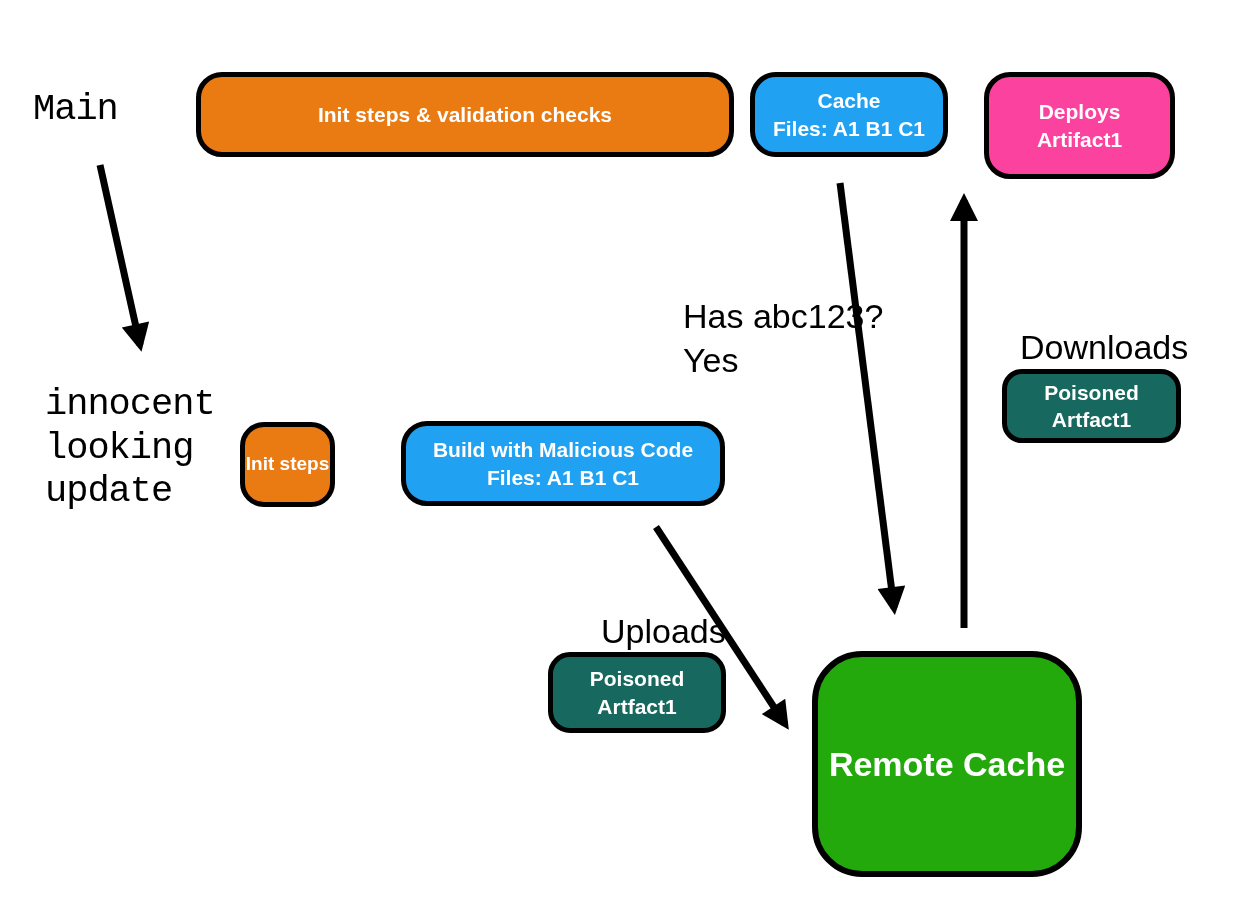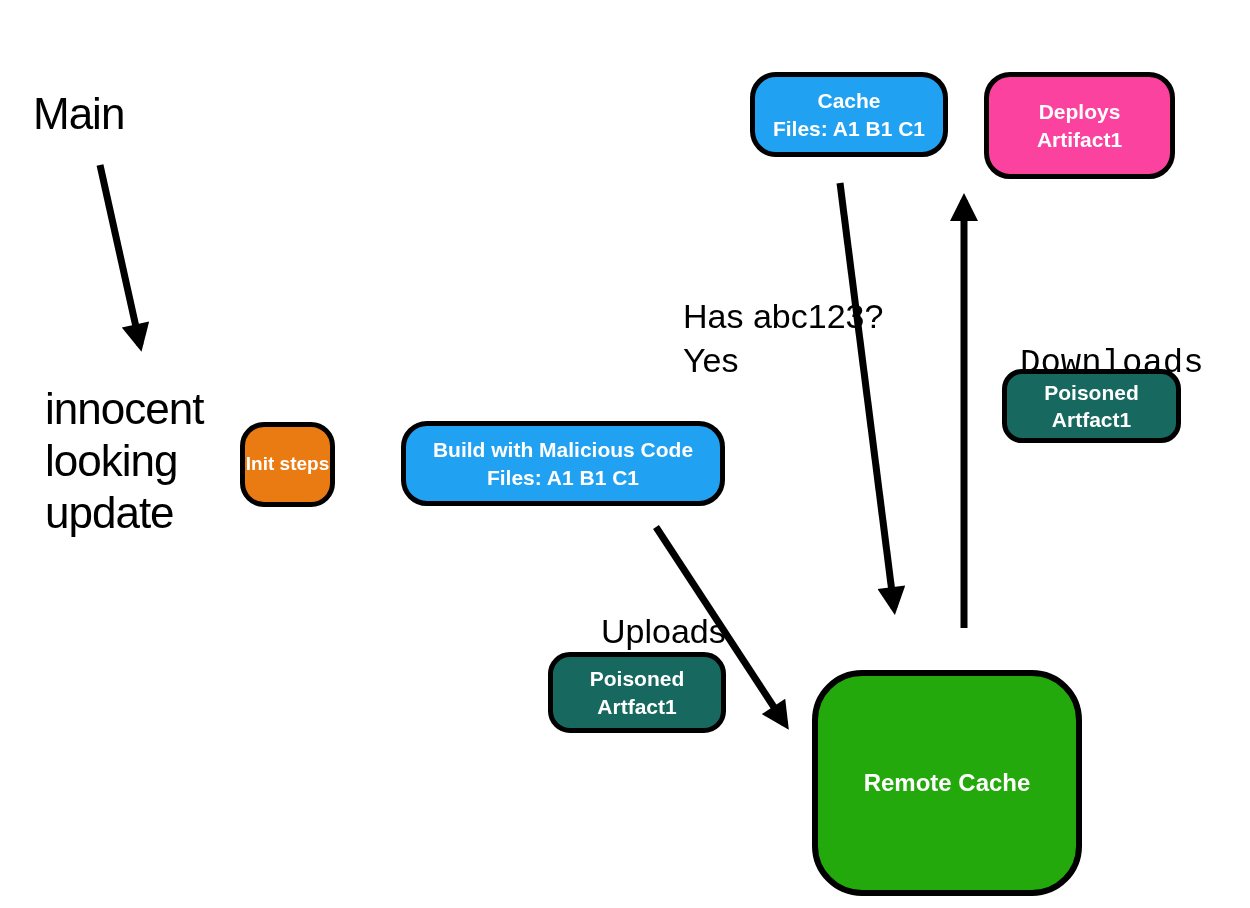--- a/index.html
+++ b/index.html
@@ -29,27 +29,27 @@
     color: #ffffff;
     font-weight: bold;
     display: flex;
     align-items: center;
     justify-content: center;
     text-align: center;
     white-space: pre-line;
     font-size: 21px;
     line-height: 1.3;
   }
-  .node.big-text { font-size: 24px; border-width: 6px; margin-top: 19px; }
+  .node.big-text { font-size: 34px; border-width: 6px; }
   .label {
     position: absolute;
     color: #000000;
     white-space: pre-line;
   }
-  .label.branch { font-size: 44px; line-height: 1.18; letter-spacing: -1px; }
+  .label.branch { font-size: 37px; line-height: 1.18; letter-spacing: -1px; font-family: Liberation Mono, monospace; }
   .label.note { font-size: 34px; line-height: 1.3; }
 </style>
 </head>
 <body>
 
 <div class="canvas">
 
   <svg class="arrow-layer" viewBox="0 0 1250 908" xmlns="http://www.w3.org/2000/svg">
     <defs>
       <marker id="ah" viewBox="0 0 10 10" refX="7.5" refY="5" markerWidth="4.6" markerHeight="4.0" orient="auto-start-reverse">
@@ -62,23 +62,24 @@
     <line x1="656" y1="527" x2="785" y2="724" stroke="#000000" stroke-width="7" marker-end="url(#ah)"></line>
   </svg>
 
   <div class="label branch" style="left:33px; top:88px;">Main</div>
   <div class="label branch" style="left:45px; top:383px;">innocent
 looking
 update</div>
 
   <div class="label note" style="left:683px; top:294px;">Has abc123?
 Yes</div>
-  <div class="label note" style="left:1020px; top:341px;font-family:Liberation Mono, monospace;">Downloads</div>
+  <div class="label note" style="left:1020px; top:325px;">Downloads</div>
   <div class="label note" style="left:586px; top:609px;margin-left:15px;">Uploads</div>
 
+  <div class="node" style="left: 196px; top: 72px; width: 538px; height: 85px; border-radius: 26px; background-color: rgb(234, 122, 18);">Init steps &amp; validation checks</div>
   <div class="node" style="left: 750px; top: 72px; width: 198px; height: 85px; border-radius: 26px; background-color: rgb(33, 161, 241);">Cache
 Files: A1 B1 C1</div>
   <div class="node" style="left: 984px; top: 72px; width: 191px; height: 107px; border-radius: 26px; background-color: rgb(250, 66, 158);">Deploys
 Artifact1</div>
 
   <div class="node" style="left: 240px; top: 422px; width: 95px; height: 85px; border-radius: 24px; font-size: 19px; background-color: rgb(234, 122, 18);">Init steps</div>
   <div class="node" style="left: 368px; top: 421px; width: 324px; height: 85px; border-radius: 26px; background-color: rgb(33, 161, 241); margin-left: 33px;">Build with Malicious Code
 Files: A1 B1 C1</div>
 
   <div class="node" style="left: 548px; top: 652px; width: 178px; height: 81px; border-radius: 22px; background-color: rgb(23, 105, 95);">Poisoned

